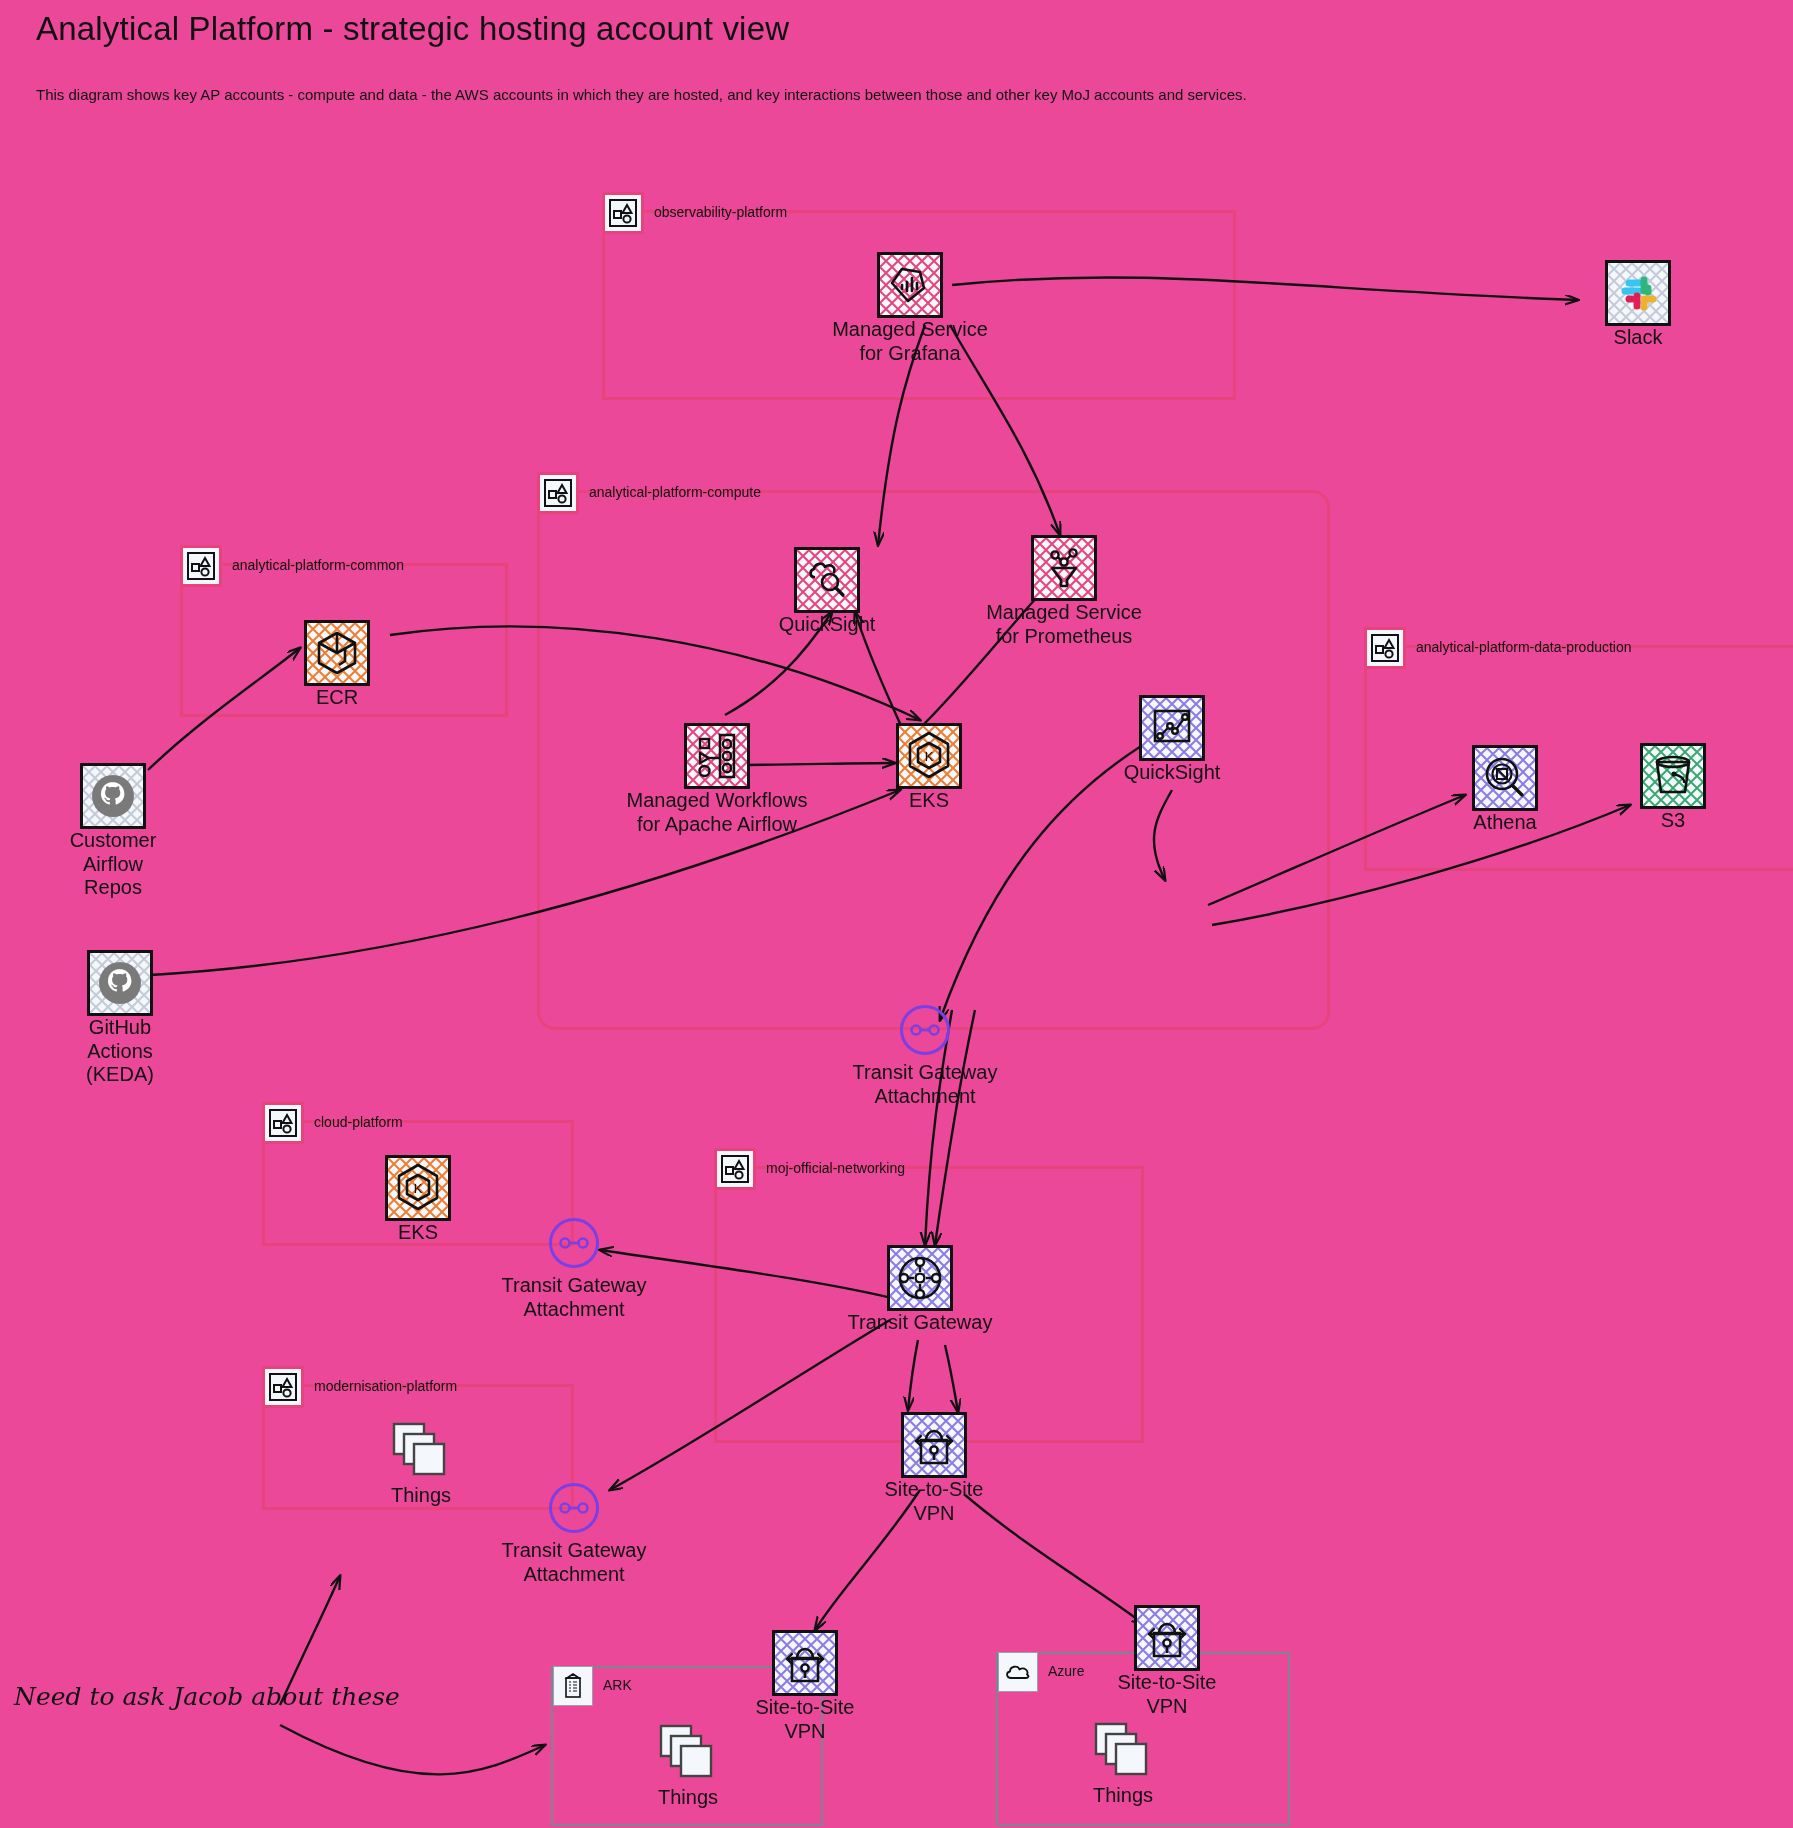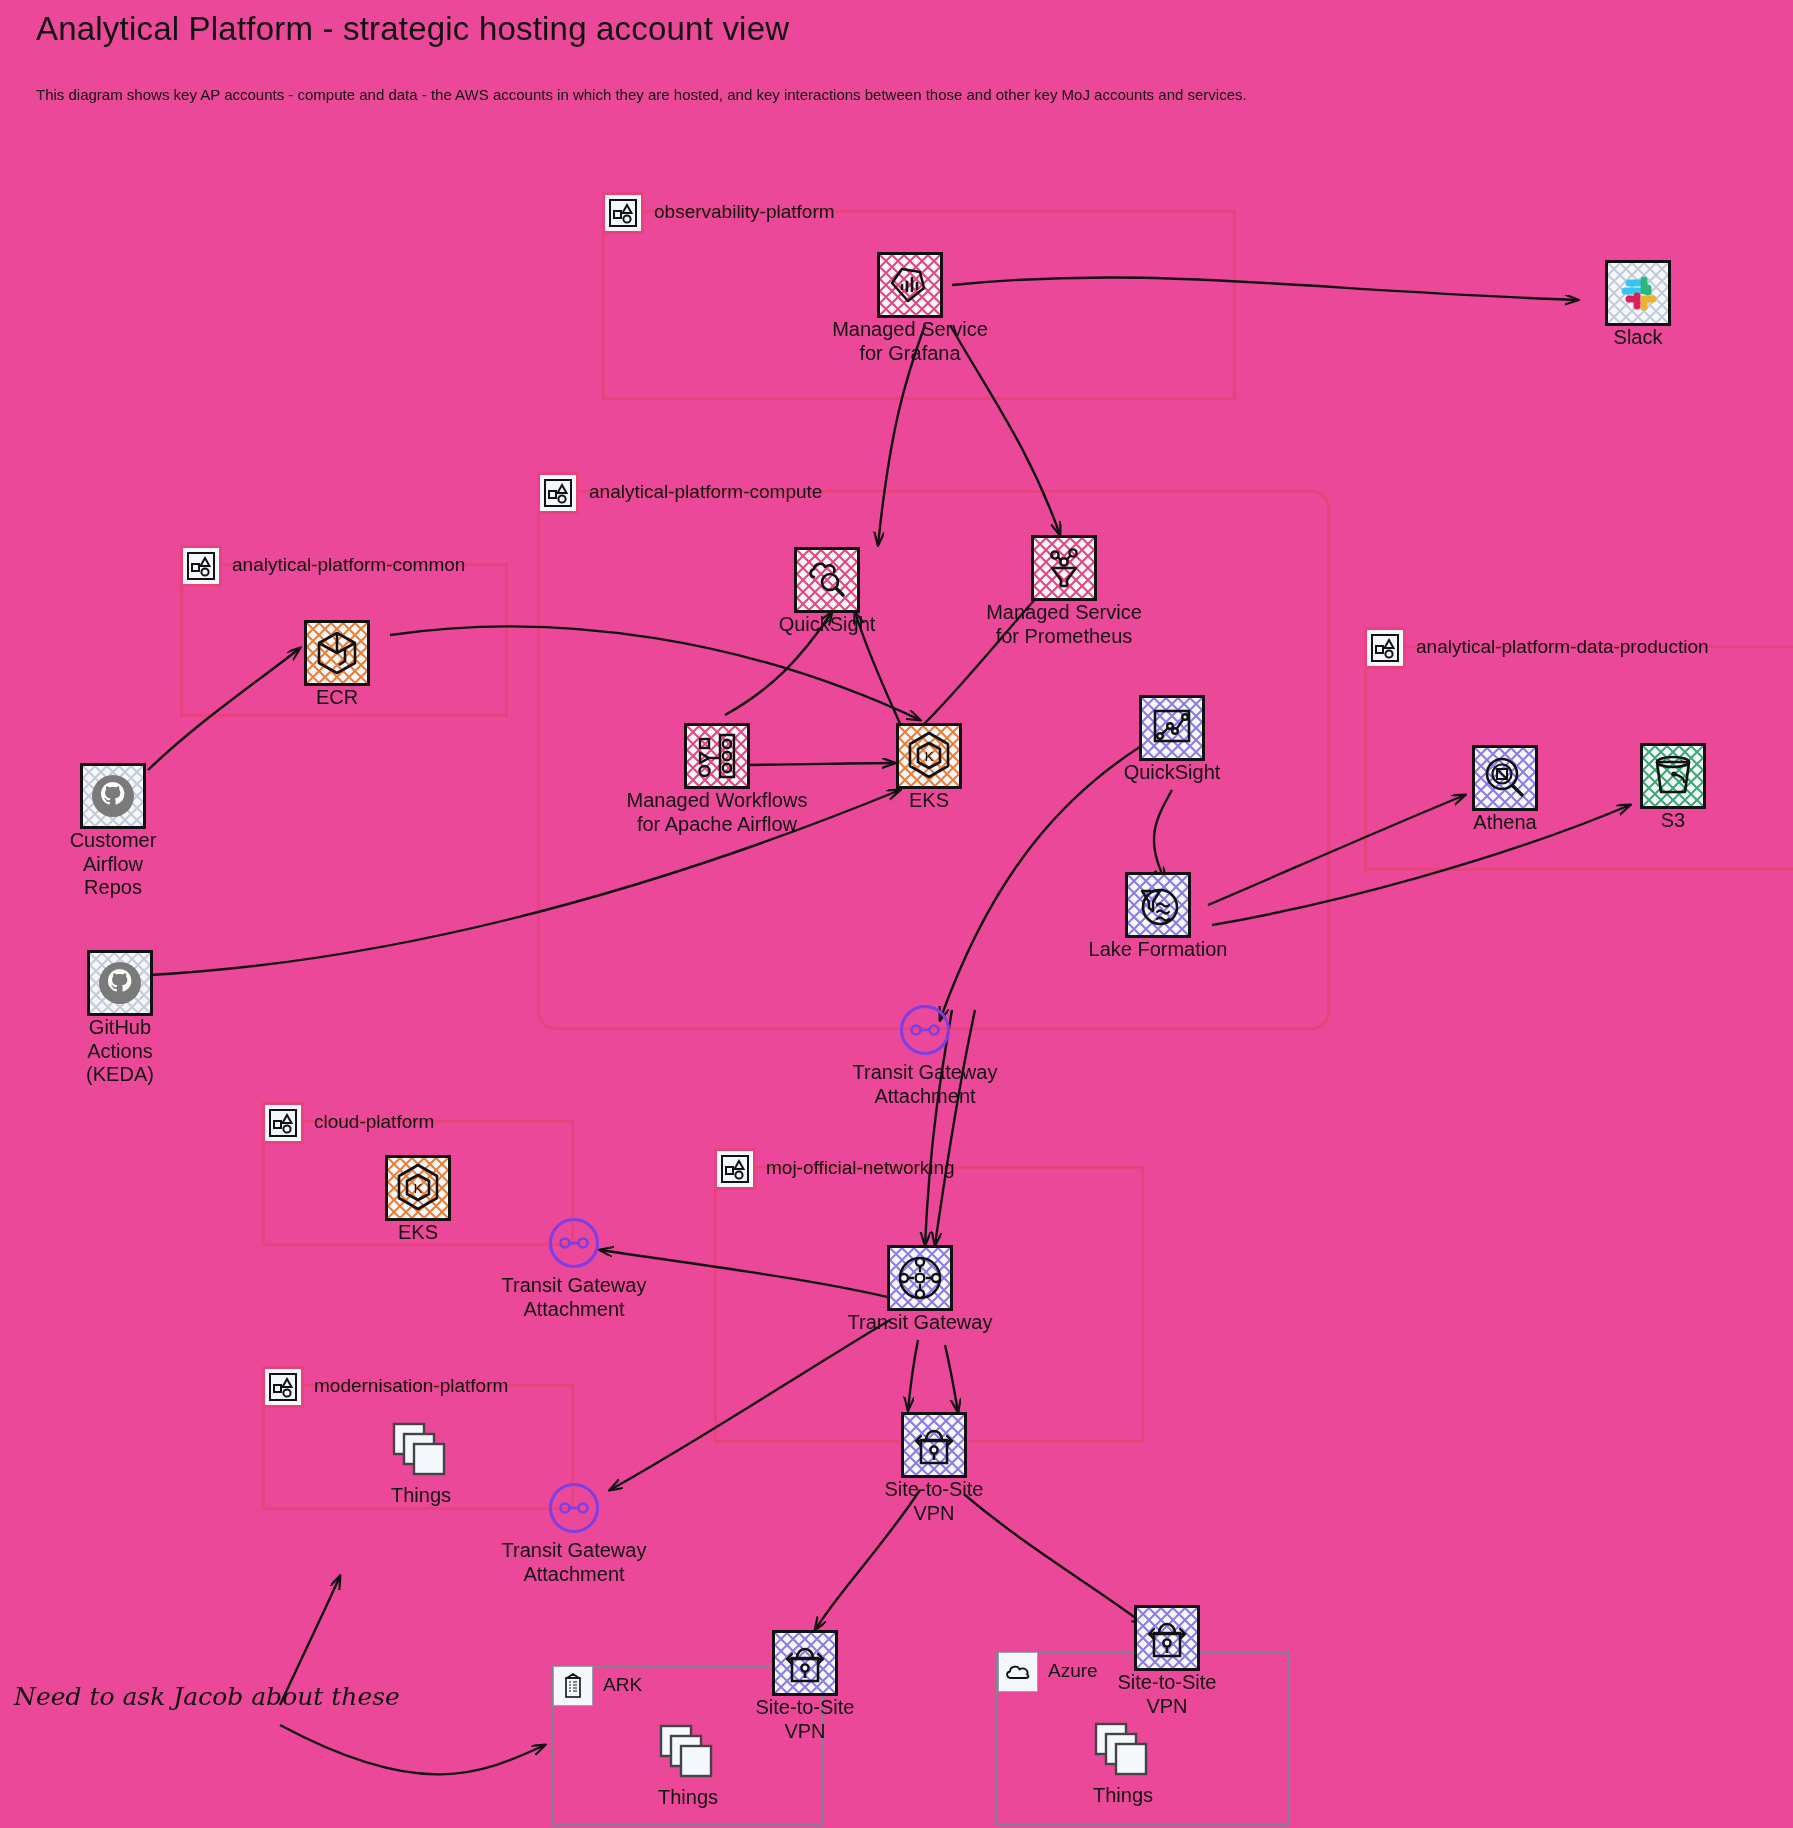--- a/index.html
+++ b/index.html
@@ -10,21 +10,21 @@
   .page-sub{position:absolute;left:36px;top:84px;font-size:15px;color:#111;line-height:1.45;}
 
   
   .group{position:absolute;border:3px solid #e8437d;background:transparent;box-sizing:border-box;}
   .group.grey{border:2px solid #7f8492;}
   .group-hdr{position:absolute;display:flex;align-items:center;gap:10px;top:-21px;left:-3px;}
   .group.grey .group-hdr{top:-2px;left:0px;}
   .group-ico{width:42px;height:42px;box-sizing:border-box;border:3px solid #e8437d;position:relative;background:#f4f8fc;}
   .group.grey .group-ico{border:1px solid #9aa0ad;width:40px;height:40px;}
   .group-ico svg{position:absolute;left:50%;top:50%;transform:translate(-50%,-50%);}
-  .group-lbl{font-size:19px;color:#111;white-space:nowrap;padding-bottom:2px;}
+  .group-lbl{font-size:14px;color:#111;white-space:nowrap;padding-bottom:2px;}
 
   
   .node{position:absolute;display:flex;flex-direction:column;align-items:center;width:200px;margin-left:-100px;}
   .node .box{width:66px;height:66px;border:3px solid #111;box-sizing:border-box;position:relative;overflow:hidden;background:#f4f8fc;}
   .node .box svg{position:absolute;left:0;top:0;}
   .node .lbl{font-size:20px;line-height:1.18;color:#111;text-align:center;white-space:pre-line;}
 
   .tgw-att{position:absolute;display:flex;flex-direction:column;align-items:center;width:220px;margin-left:-110px;}
   .tgw-att .circ{width:50px;height:50px;border-radius:50%;border:3px solid #7b3fe4;box-sizing:border-box;position:relative;}
   .tgw-att .lbl{margin-top:6px;font-size:20px;line-height:1.18;color:#111;text-align:center;white-space:pre-line;}
@@ -367,35 +367,20 @@
             <circle cx="18" cy="38" r="2.8" fill="#f4f8fc"></circle>
             <circle cx="28" cy="28" r="2.8" fill="#f4f8fc"></circle>
             <circle cx="33" cy="33" r="2.8" fill="#f4f8fc"></circle>
             <circle cx="43" cy="19" r="2.8" fill="#f4f8fc"></circle>
           </g>
         </svg>
     </div>
     <div class="lbl">QuickSight</div>
   </div>
 
-  <div class="node" style="left:1158px;top:872px;">
-    <div class="box">
-      <svg width="60" height="60" viewBox="0 0 60 60">
-          <rect width="60" height="60" fill="url(#hx-purple)"></rect>
-          <circle cx="32" cy="32" r="17" fill="none" stroke="#111" stroke-width="2.6"></circle>
-          <path d="M14,16 H32 L25,27 V36 L21,33 V27 Z" fill="none" stroke="#111" stroke-width="2.4" stroke-linejoin="round"></path>
-          <g fill="none" stroke="#111" stroke-width="2.2" stroke-linecap="round">
-            <path d="M29,30 q3,-3 6,0 t6,0"></path>
-            <path d="M29,37 q3,-3 6,0 t6,0"></path>
-            <path d="M29,44 q3,-3 6,0 t6,0"></path>
-          </g>
-        </svg>
-    </div>
-    <div class="lbl">Lake Formation</div>
-  </div>
 
   <div class="node" style="left:1505px;top:745px;">
     <div class="box">
       <svg width="60" height="60" viewBox="0 0 60 60">
           <rect width="60" height="60" fill="url(#hx-purple)"></rect>
           <circle cx="27" cy="26" r="15" fill="none" stroke="#111" stroke-width="2.6"></circle>
           <circle cx="27" cy="26" r="9.5" fill="none" stroke="#111" stroke-width="2.2"></circle>
           <path d="M22,21 h10 v10 h-10 Z" fill="none" stroke="#111" stroke-width="2"></path>
           <path d="M22,21 l10,10" stroke="#111" stroke-width="2"></path>
           <path d="M38,38 l9,9" stroke="#111" stroke-width="3.4" stroke-linecap="round"></path>

